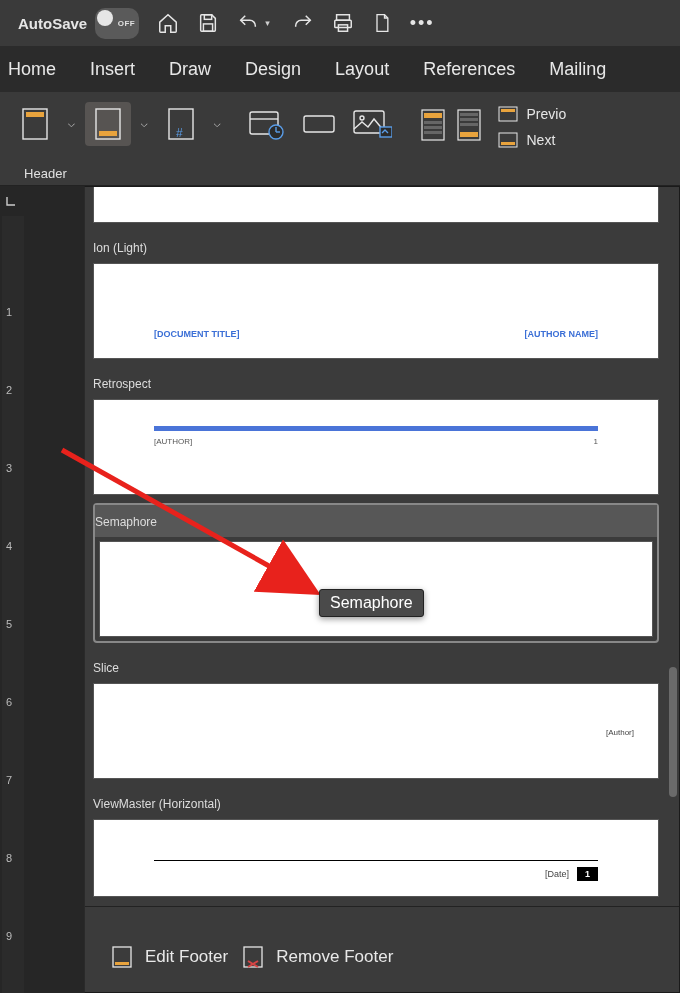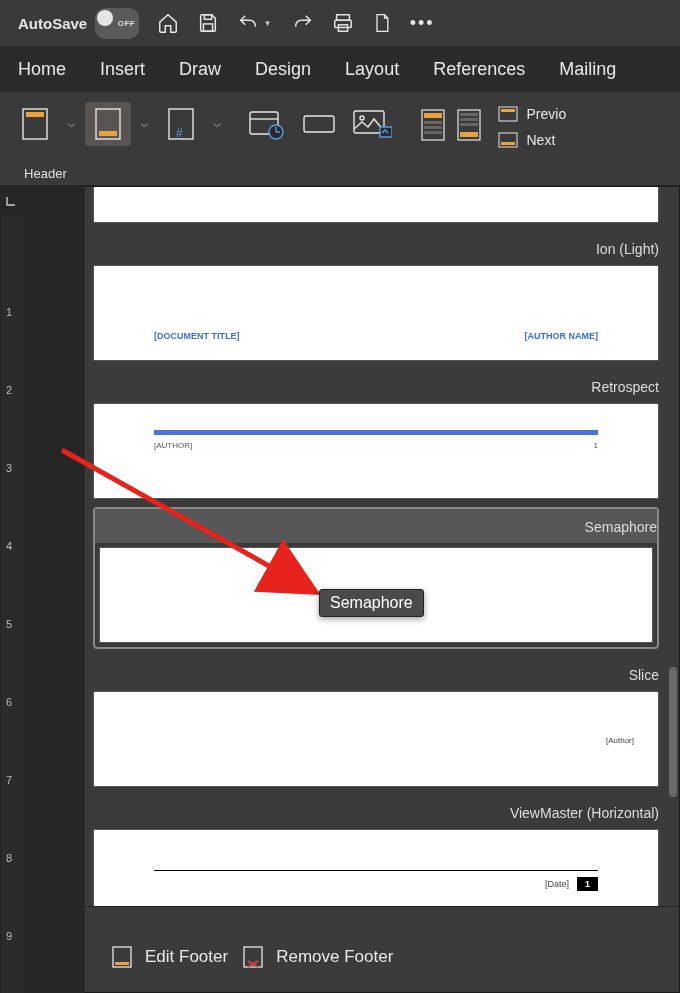--- a/index.html
+++ b/index.html
@@ -8,21 +8,21 @@
   
   .titlebar { height: 46px; background: #3a3a3a; display: flex; align-items: center; padding: 0 18px; gap: 18px; }
   .autosave { display: flex; align-items: center; gap: 8px; font-size: 15px; font-weight: 600; }
   .toggle { width: 44px; height: 31px; border-radius: 10px; background: #5a5a5a; position: relative; display: flex; align-items: center; justify-content: flex-end; padding-right: 4px;}
   .toggle::before { content: ""; position: absolute; left: 2px; top: 2px; width: 16px; height: 16px; border-radius: 50%; background: #e6e6e6; }
   .toggle-off { font-size: 8px; font-weight: 700; color: #e0e0e0; letter-spacing: 0.5px; }
   .title-icons { display: flex; gap: 18px; align-items: center; }
   .title-icons span { display: inline-flex; }
 
   
-  .ribbon-tabs { height: 46px; background: #2b2b2b; display: flex; align-items: center; gap: 34px; padding: 0 18px; font-size: 18px; }
+  .ribbon-tabs { height: 46px; background: #2b2b2b; display: flex; align-items: center; gap: 34px; padding: 0 8px; font-size: 18px; }
   .ribbon-tabs div { color: #e8e8e8; white-space: nowrap; cursor: pointer; }
 
   
   .ribbon { height: 94px; background: #3a3a3a; display: flex; align-items: flex-start; padding: 10px 0 0 12px; gap: 0; border-bottom: 1px solid #222; position: relative; }
   .ribbon-group { display: flex; flex-direction: column; align-items: center; gap: 2px; }
   .ribbon-btn-row { display: flex; align-items: center; gap: 6px; }
   .big-btn { width: 46px; height: 44px; display: flex; align-items: center; justify-content: center; border-radius: 4px; }
   .big-btn.active { background: #575452; }
   .caret { font-size: 9px; color: #cfcfcf; padding: 0 4px; }
   .group-label { font-size: 13px; color: #e0e0e0; margin-top: 18px; }
@@ -33,21 +33,21 @@
   
   .workspace { position: absolute; top: 186px; left: 0; right: 0; bottom: 0; display: flex; background: #262626; }
   .ruler-area { width: 26px; background: #262626; position: relative; padding-top: 30px;}
   .ruler { position: absolute; left: 2px; top: 30px; width: 22px; bottom: 0; background: #2b2b2b; }
   .ruler-tab { position: absolute; top: 6px; left: 2px; width: 18px; height: 18px; display:flex;align-items:center;justify-content:center;}
 
   
   .gallery { flex: 1; margin-left: 58px; background: #3b3b3b; border: 1px solid #1a1a1a; border-left:1px solid #2a2a2a; position: relative; overflow: hidden; }
   .gallery-scroll { position:absolute; top:0; left:0; right:12px; bottom:86px; overflow:hidden;}
   .gitem { margin: 0 8px 8px 8px; }
-  .gitem-header { text-align: right; font-size: 14px; color: #ddd; padding: 10px 0 8px 0; }
+  .gitem-header { text-align: left; font-size: 12px; color: #ddd; padding: 10px 0 8px 0; }
   .preview { height: 96px; background: #fff; border: 1px solid #555; position: relative; }
   .gitem.selected { border: 2px solid #888; border-radius: 4px; padding: 0; }
   .gitem.selected .gitem-header { background: #575757; margin: 0; }
   .gitem.selected .preview { margin: 4px; }
 
   
   .gallery-footer { position:absolute; left:0; right:0; bottom:0; height:86px; background:#3b3b3b; border-top:1px solid #222; padding: 14px 0 0 26px; display:flex; gap:14px;}
   .gallery-footer-row { display:flex; align-items:center; gap:12px; font-size:17px; color:#e8e8e8; cursor:pointer;}
 
   .scrollbar { position:absolute; right:2px; top:480px; width:8px; height:130px; background:#6a6a6a; border-radius:4px;}

